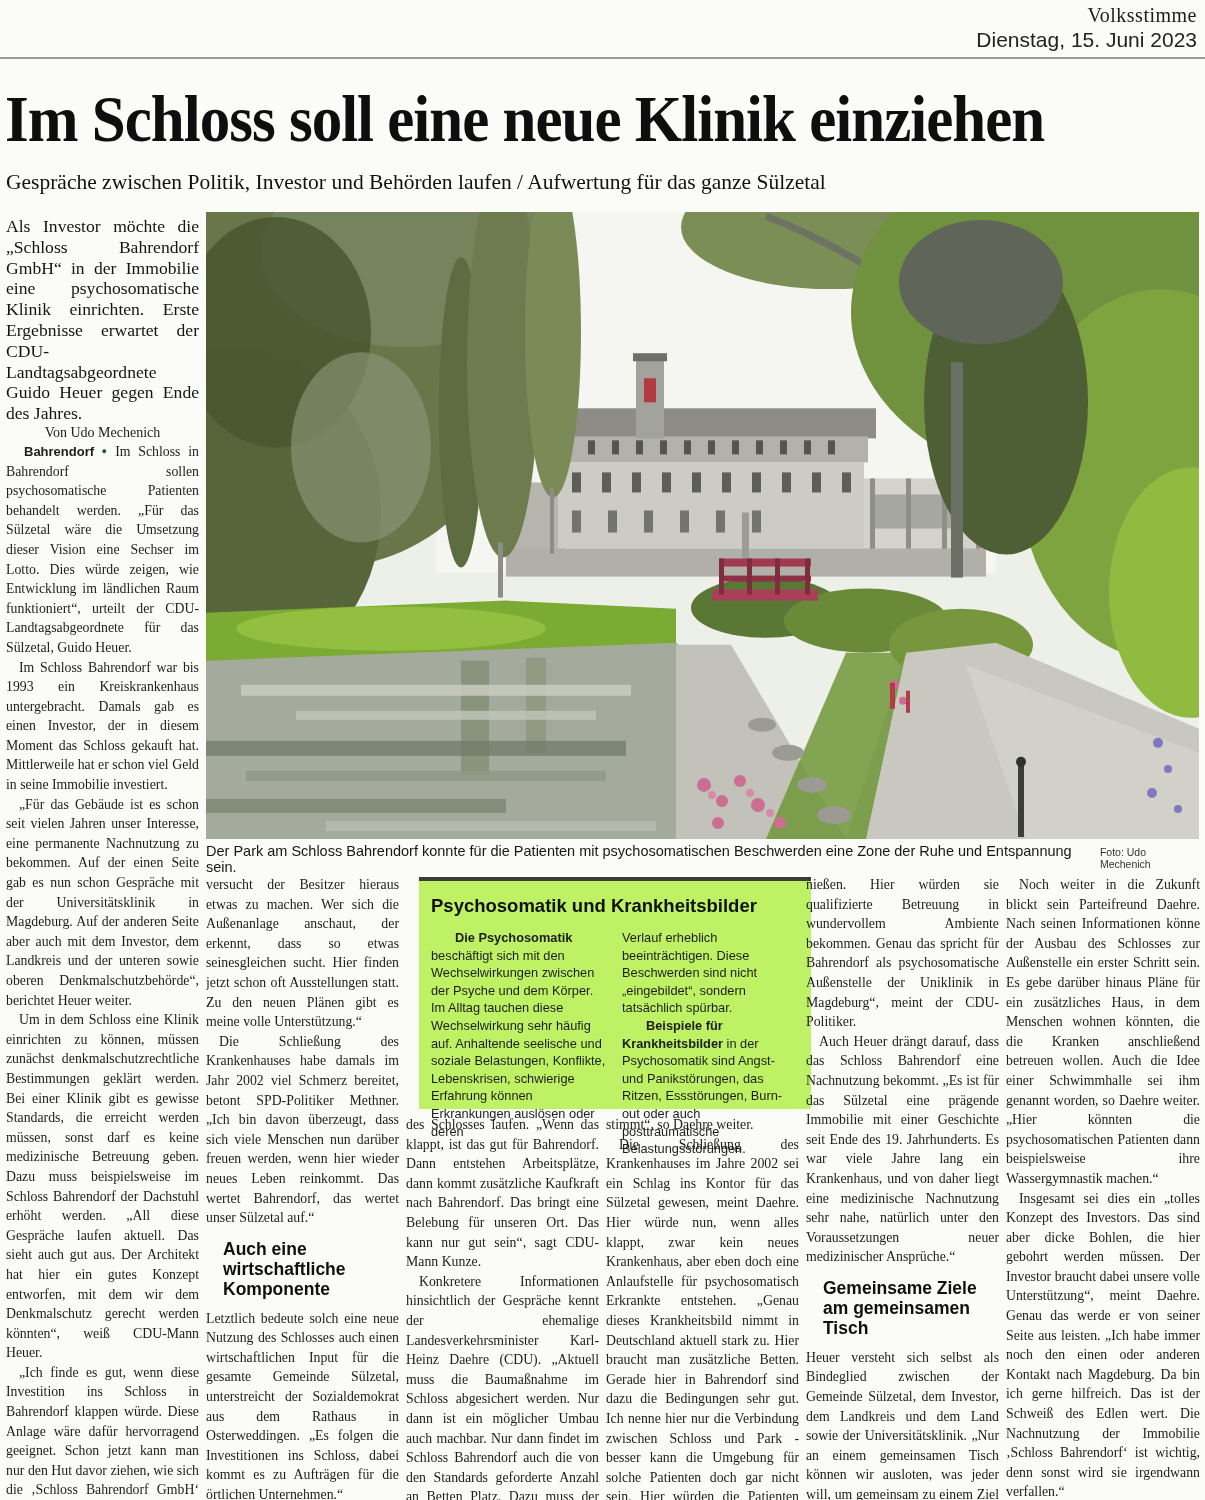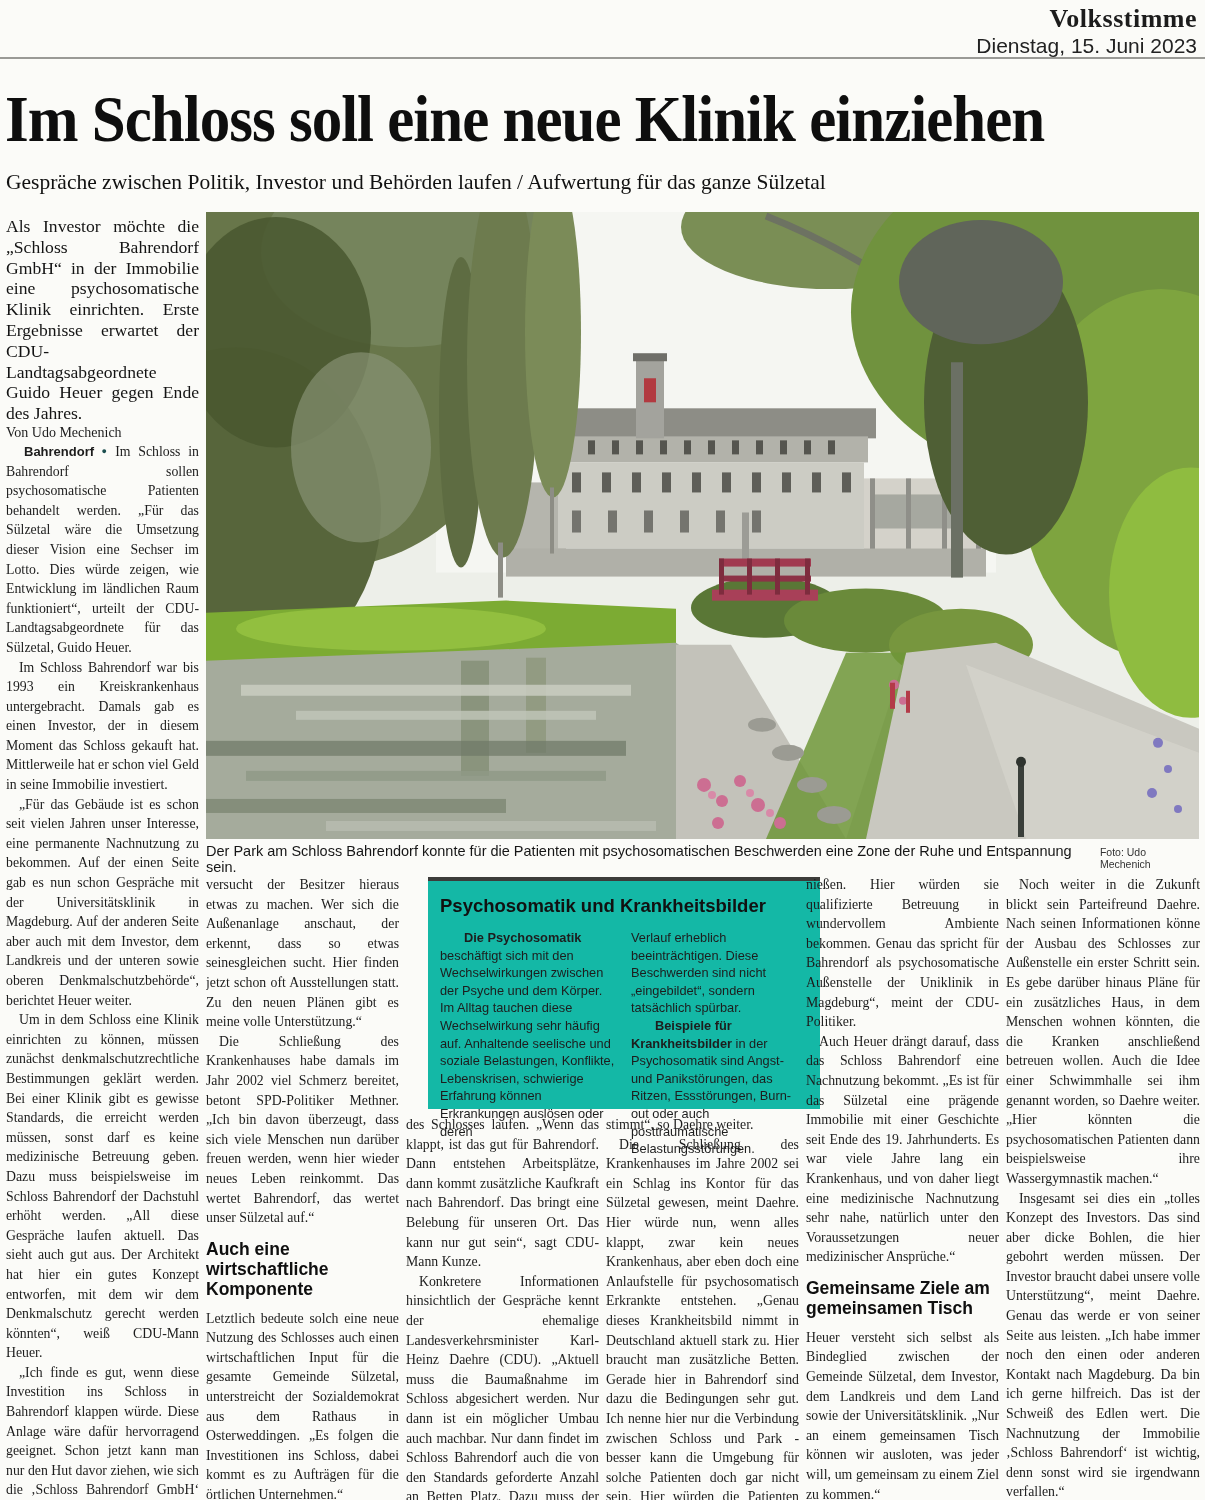--- a/index.html
+++ b/index.html
@@ -3,66 +3,66 @@
 <meta charset="utf-8">
 <style>
   html,body{margin:0;padding:0;background:#ffffff;}
   .page{
     position:relative;width:1205px;height:1500px;overflow:hidden;
     background:#fbfbf8;color:#1c1c1c;
     font-family:"Liberation Serif",serif;
   }
   
   .masthead{position:absolute;top:5px;right:8px;text-align:right;line-height:1.05;}
-  .paper-name{font-family:"Liberation Serif",serif;font-weight:700;font-size:26px;letter-spacing:.5px;}
+  .paper-name{font-family:"Liberation Serif",serif;font-weight:400;font-size:20px;letter-spacing:.5px;}
   .paper-date{font-family:"Liberation Sans",sans-serif;font-size:21px;color:#222;margin-top:3px;}
   .masthead-rule{position:absolute;top:57px;left:0;width:1205px;height:2px;background:#9a9a96;}
   
   .headline{
     position:absolute;top:86px;left:5px;width:1196px;
     font-weight:700;font-size:61px;line-height:1.0;letter-spacing:-1px;color:#0e0e0e;
     transform:scaleY(1.08);transform-origin:top left;white-space:nowrap;
   }
   .subheadline{
     position:absolute;top:170px;left:6px;width:1196px;
     font-size:21.5px;color:#111;white-space:nowrap;
   }
   
   .col{position:absolute;width:193px;text-align:justify;hyphens:auto;-webkit-hyphens:auto;}
   .body-text{font-size:13.8px;line-height:19.6px;}
   .body-text p{margin:0;text-indent:13px;}
   .body-text p.cont{text-indent:0;}
   .col1{left:6px;top:216px;height:1284px;overflow:hidden;}
   .lead{font-size:17.6px;line-height:20.8px;font-weight:400;text-align:justify;margin:0 0 16px 0;color:#141414;}
-  .byline{font-size:14px;line-height:18px;margin:0 0 3px 0;text-align:left;}
+  .byline{font-size:14px;line-height:18px;margin:0 0 3px 0;text-align:center;}
   .dateline{font-family:"Liberation Sans",sans-serif;font-weight:700;font-size:13px;padding-left:18px;}
   .dateline-dot{font-size:9px;vertical-align:2px;padding:0 4px 0 3px;color:#1c4f4f;}
   .col2{left:206px;top:875px;height:625px;overflow:hidden;}
   .col3t{left:406px;top:1115px;height:385px;overflow:hidden;}
   .col4t{left:606px;top:1115px;height:385px;overflow:hidden;}
   .col5{left:806px;top:875px;height:625px;overflow:hidden;}
   .col6{left:1006px;top:875px;width:194px;height:625px;overflow:hidden;}
   .subhead{
     font-family:"Liberation Sans",sans-serif;font-weight:700;
     font-size:17.5px;line-height:20px;text-align:left;text-indent:0;
-    margin:11px 0 10px 0;color:#0f0f0f;
+    margin:11px 0 10px 17px;color:#0f0f0f;
   }
   
   .photo{position:absolute;left:206px;top:212px;width:993px;height:627px;background:#dcdcd6;overflow:hidden;}
   .photo svg{display:block;width:100%;height:100%;}
   .caption-row{
     position:absolute;left:206px;top:843px;width:993px;
     font-family:"Liberation Sans",sans-serif;display:flex;justify-content:space-between;align-items:baseline;
   }
   .caption{font-size:14.5px;color:#161616;}
   .credit{font-size:10.5px;color:#333;}
   
   .infobox{
-    position:absolute;left:428px;top:877px;width:392px;height:232px;box-sizing:border-box;
-    background:#14b8a6;border-top:4px solid #3c3c3a;padding:12px 12px 10px 12px;
+    position:absolute;left:419px;top:877px;width:392px;height:232px;box-sizing:border-box;
+    background:#bef264;border-top:4px solid #3c3c3a;padding:12px 12px 10px 12px;
     font-family:"Liberation Sans",sans-serif;
   }
   .infobox-title{font-weight:700;font-size:18.5px;margin:2px 0 12px 0;color:#111;}
   .infobox-cols{display:flex;gap:14px;}
   .infobox-col{width:50%;font-size:12.8px;line-height:17.6px;text-align:left;color:#1d1d1d;}
   .infobox-col b{font-weight:700;padding-left:24px;}
 </style>
 </head>
 <body>
 

